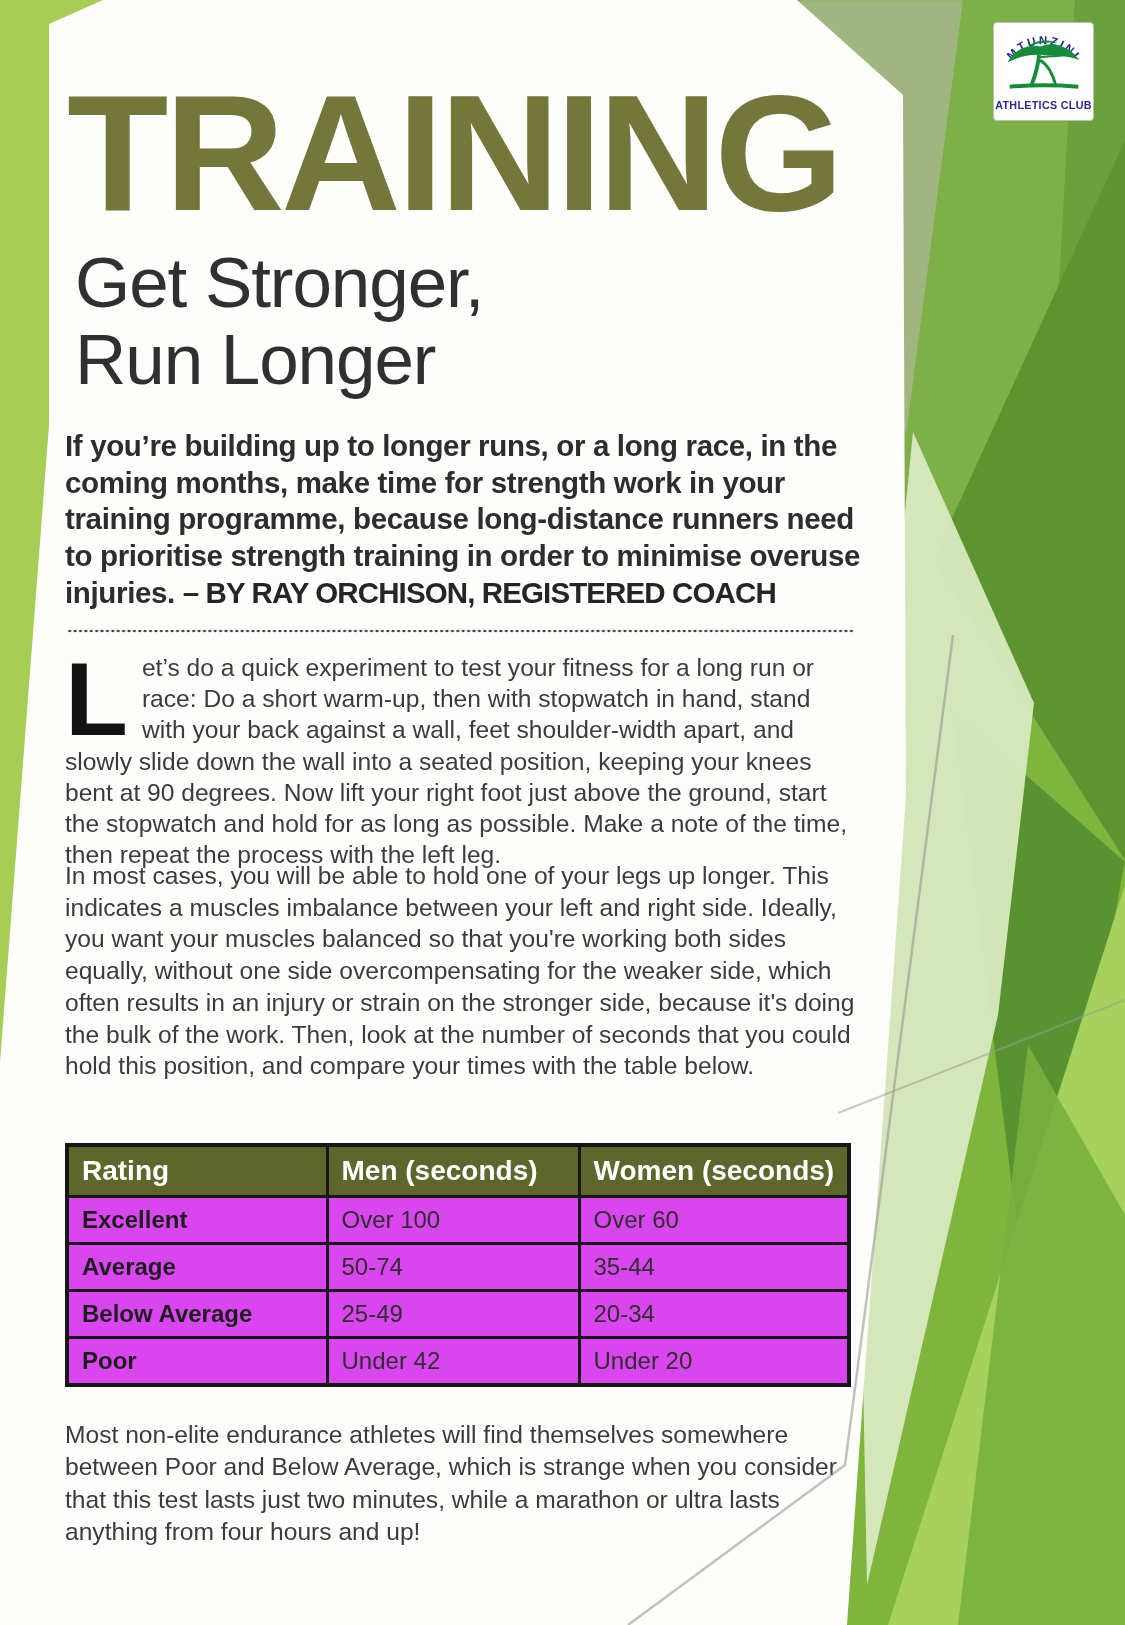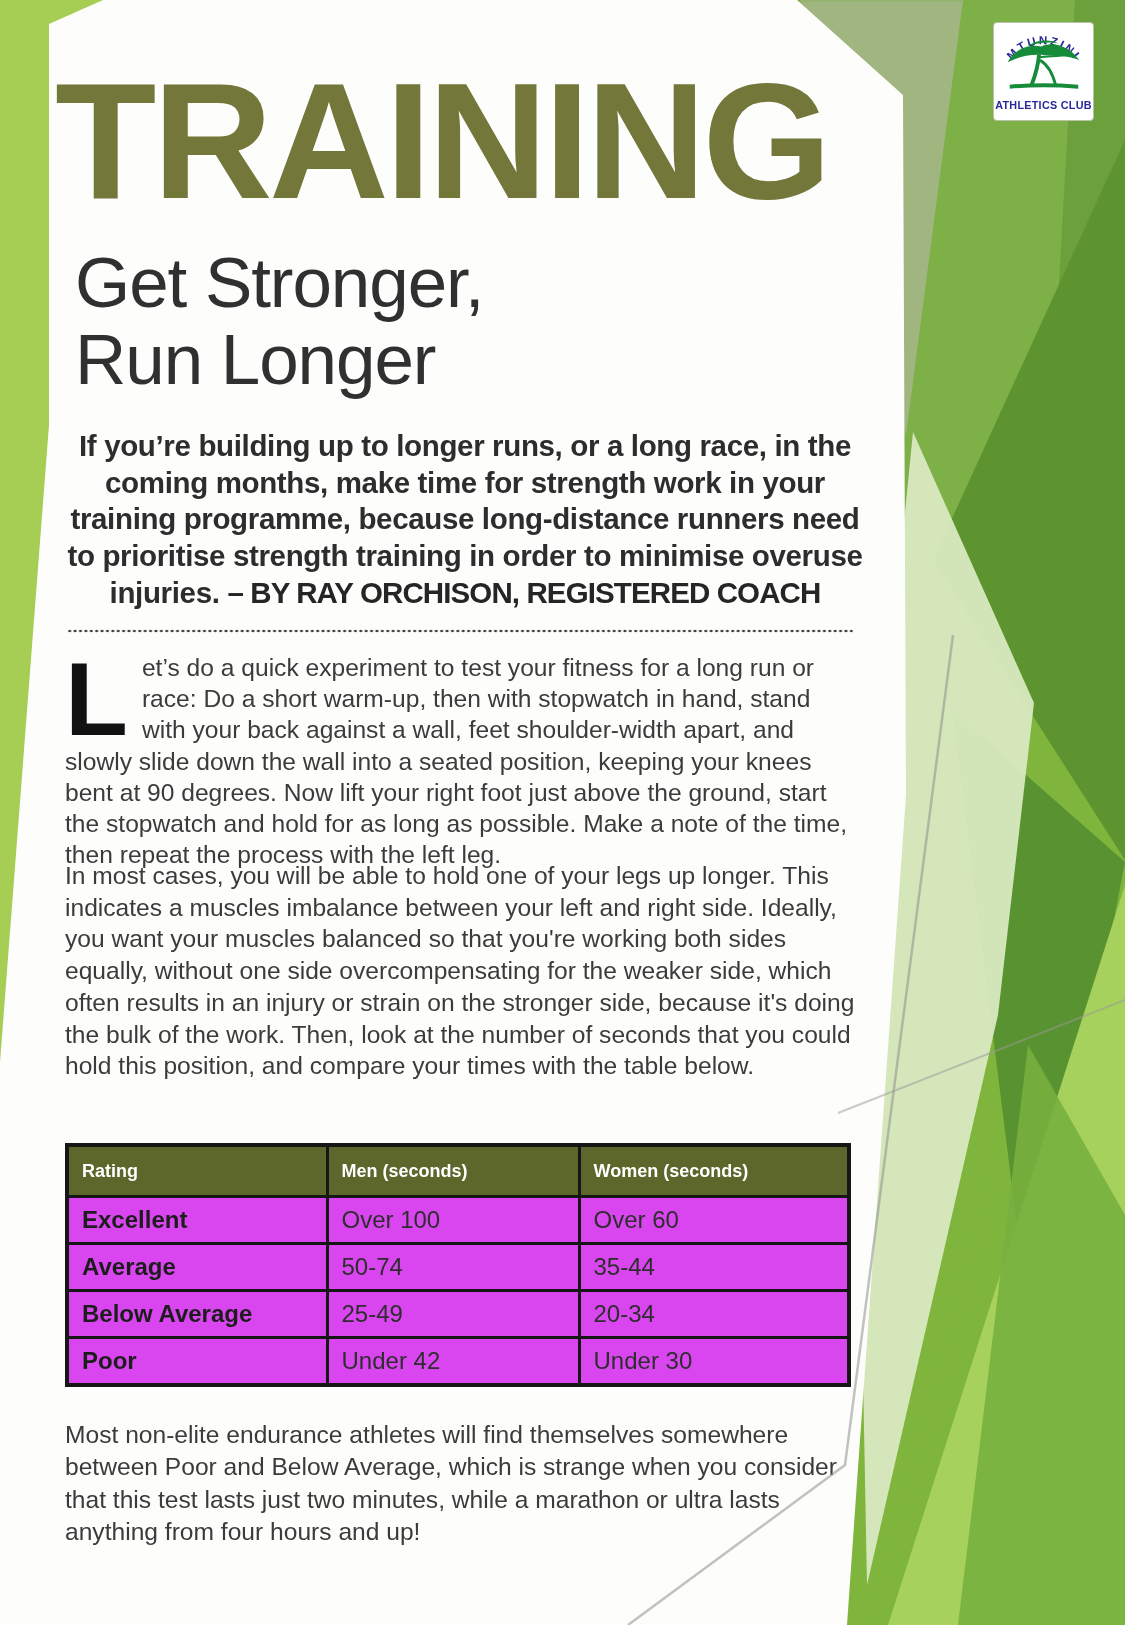--- a/index.html
+++ b/index.html
@@ -21,32 +21,32 @@
   .bg-bottomMed{clip-path:polygon(1028px 1045px,1125px 1215px,1125px 1625px,958px 1625px);background:#78b03f;opacity:.9;}
   .bg-leftwedge{clip-path:polygon(0 0,103px 0,52px 26px,50px 430px,0 1065px);background:#a6ce55;}
   .bg-shadow{clip-path:polygon(800px 0,963px 0,906px 435px);background:#a9b78f;opacity:.8;filter:blur(1.5px);}
 
   
   .page{
     position:absolute;inset:0;background:#fdfdfb;
     clip-path:polygon(103px 0,797px 0,903px 95px,906px 795px,858px 1468px,847px 1625px,0 1625px,0 1062px,49px 425px,49px 24px);
   }
   .kicker{
-    position:absolute;left:55px;top:58px;margin:0;
+    position:absolute;left:55px;top:58px;margin:12px;
     font-size:166px;line-height:1;font-weight:700;letter-spacing:-0.022em;
     color:#73773a;white-space:nowrap;
   }
   .headline{
     position:absolute;left:60px;top:229px;margin:15px;
     font-size:71px;line-height:1.09;font-weight:400;letter-spacing:-0.015em;
     color:#303030;
   }
   .intro{
     position:absolute;left:65px;top:428px;width:800px;margin:0;
-    font-size:29.5px;line-height:1.245;font-weight:700;color:#2d2d2d;letter-spacing:-0.012em;text-align:center;
+    font-size:29.5px;line-height:1.245;font-weight:700;color:#2d2d2d;letter-spacing:-0.012em;
   }
   .intro .byline{font-weight:700;letter-spacing:-0.03em;color:#252525;}
   .dotted-rule{
     position:absolute;left:67px;top:628px;width:786px;height:6px;
     background-image:radial-gradient(circle,#3e3e3e 1.3px,transparent 1.6px);
     background-size:5.4px 6px;background-repeat:repeat-x;
   }
   .bodytext{
     font-size:24.6px;line-height:1.27;color:#3b3b3b;margin:0;position:absolute;left:65px;
   }
@@ -57,21 +57,21 @@
   }
   .para2{top:860px;width:792px;line-height:1.29;}
   .para3{top:1419px;width:795px;line-height:1.32;}
 
   
   table.rating{
     position:absolute;left:65px;top:1143px;width:782px;border-collapse:collapse;
     border:4px solid #161616;table-layout:fixed;
   }
   table.rating th{
-    background:#5d672c;color:#fff;font-weight:700;font-size:18px;text-align:left;
+    background:#5d672c;color:#fff;font-weight:700;font-size:28px;text-align:left;
     height:48px;padding:0 0 0 13px;border:3px solid #161616;
   }
   table.rating td{
     background:#d946ef;font-size:24px;color:#2e2e2e;height:44px;
     padding:0 0 0 13px;border:3px solid #161616;
   }
   table.rating td.rating-name{font-weight:700;color:#1d1d1d;}
 
   
   svg.creases{position:absolute;inset:0;pointer-events:none;}
@@ -141,21 +141,21 @@
           <td>35-44</td>
         </tr>
         <tr>
           <td class="rating-name">Below Average</td>
           <td>25-49</td>
           <td>20-34</td>
         </tr>
         <tr>
           <td class="rating-name">Poor</td>
           <td>Under 42</td>
-          <td>Under 30</td>
+          <td>Under 20</td>
         </tr>
       </tbody>
     </table>
 
     <p class="bodytext para3">Most non-elite endurance athletes will find themselves somewhere between Poor and Below Average, which is strange when you consider that this test lasts just two minutes, while a marathon or ultra lasts anything from four hours and up!</p>
   </div>
 
   <svg class="creases" width="1125" height="1625" viewBox="0 0 1125 1625">
     <polyline points="953,635 845,1465 628,1625" fill="none" stroke="#8f8f8f" stroke-width="2.5" opacity="0.55"></polyline>
     <line x1="838" y1="1113" x2="1125" y2="1000" stroke="#999999" stroke-width="2" opacity="0.5"></line>

